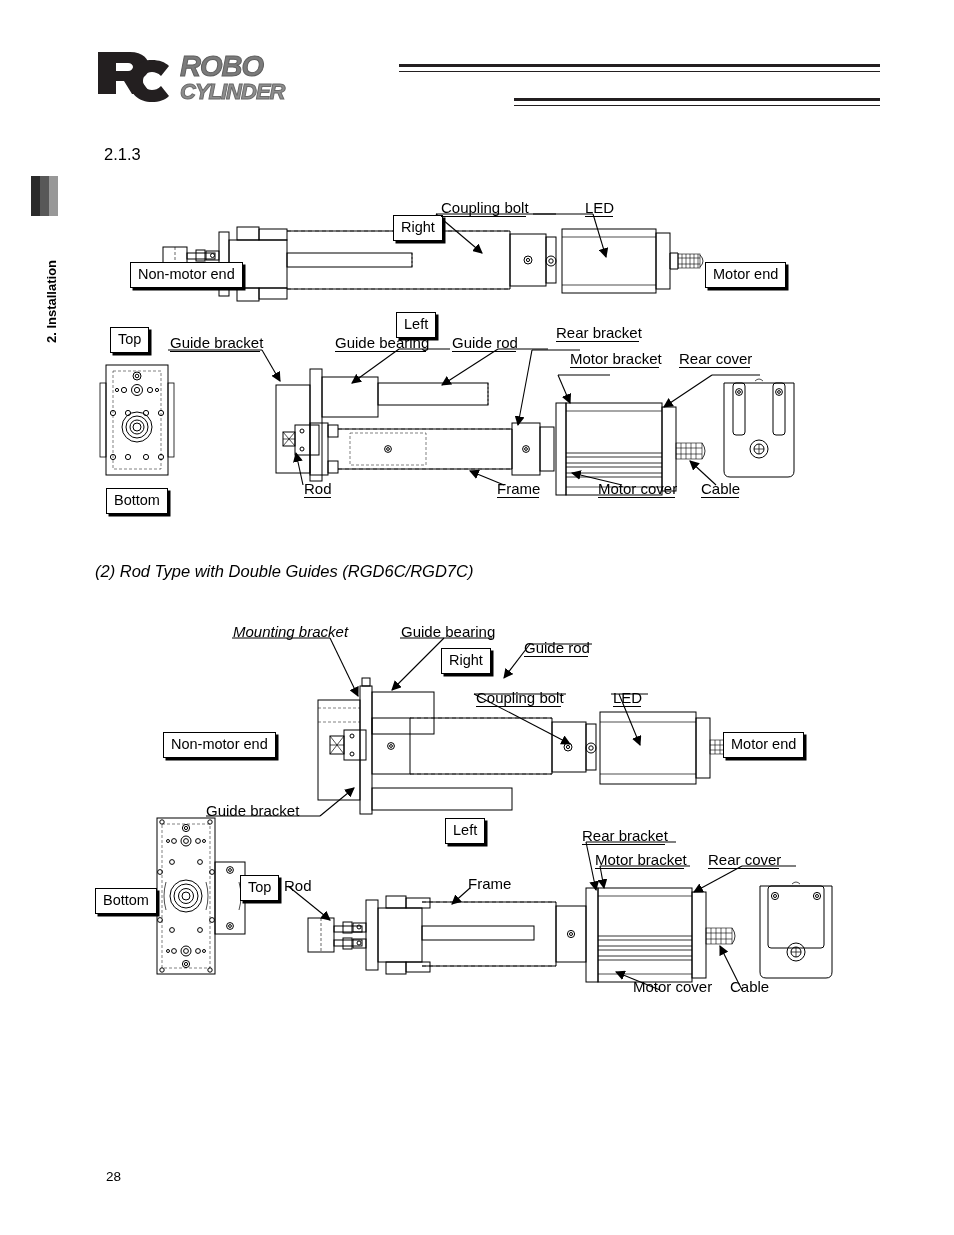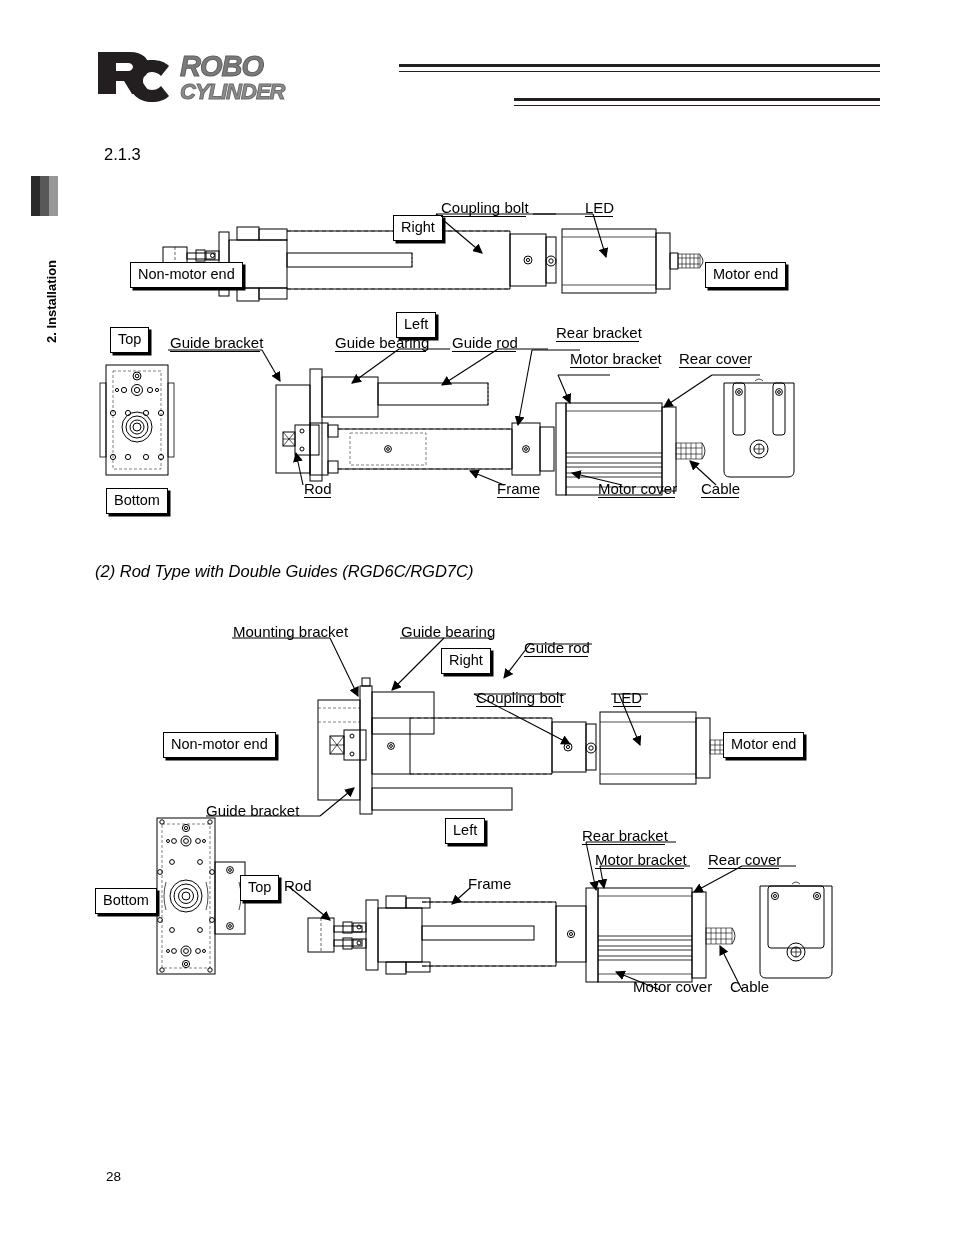--- a/index.html
+++ b/index.html
@@ -538,21 +538,21 @@
       </g>
     </svg>
 
     <div class="boxed" style="left:441px;top:48px;">Right</div>
     <div class="boxed" style="left:163px;top:132px;">Non-motor end</div>
     <div class="boxed" style="left:445px;top:218px;">Left</div>
     <div class="boxed" style="left:723px;top:132px;">Motor end</div>
     <div class="boxed" style="left:240px;top:275px;">Top</div>
     <div class="boxed" style="left:95px;top:288px;">Bottom</div>
 
-    <div class="callout no-ul" style="left:233px;top:24px;">
+    <div class="callout no-ul" style="left:233px;top:24px;font-style:italic;">
       <span class="txt">Mounting bracket</span>
       </div>
     <div class="callout no-ul" style="left:401px;top:24px;">
       <span class="txt">Guide bearing</span>
       </div>
     <div class="callout" style="left:524px;top:40px;">
       <span class="txt">Guide rod</span>
       <span class="ul" style="width: 64px;"></span>
       </div>
     <div class="callout" style="left:476px;top:90px;">

